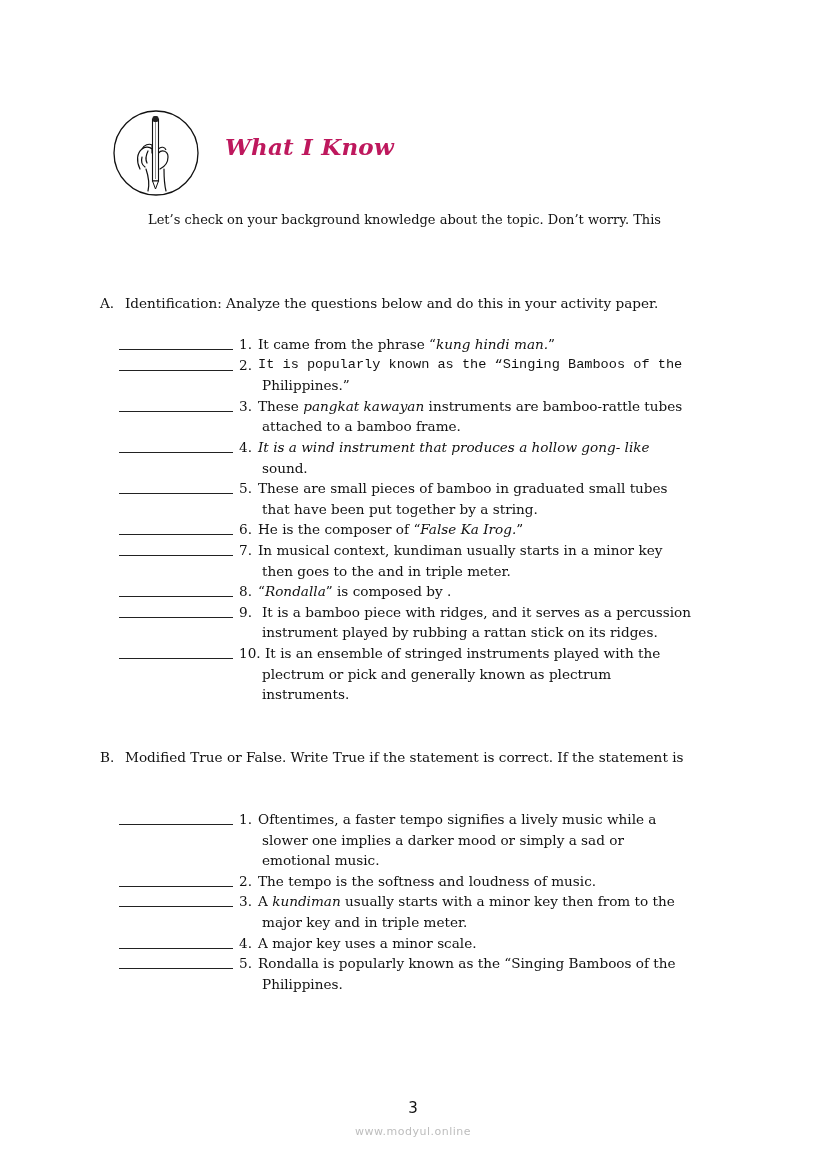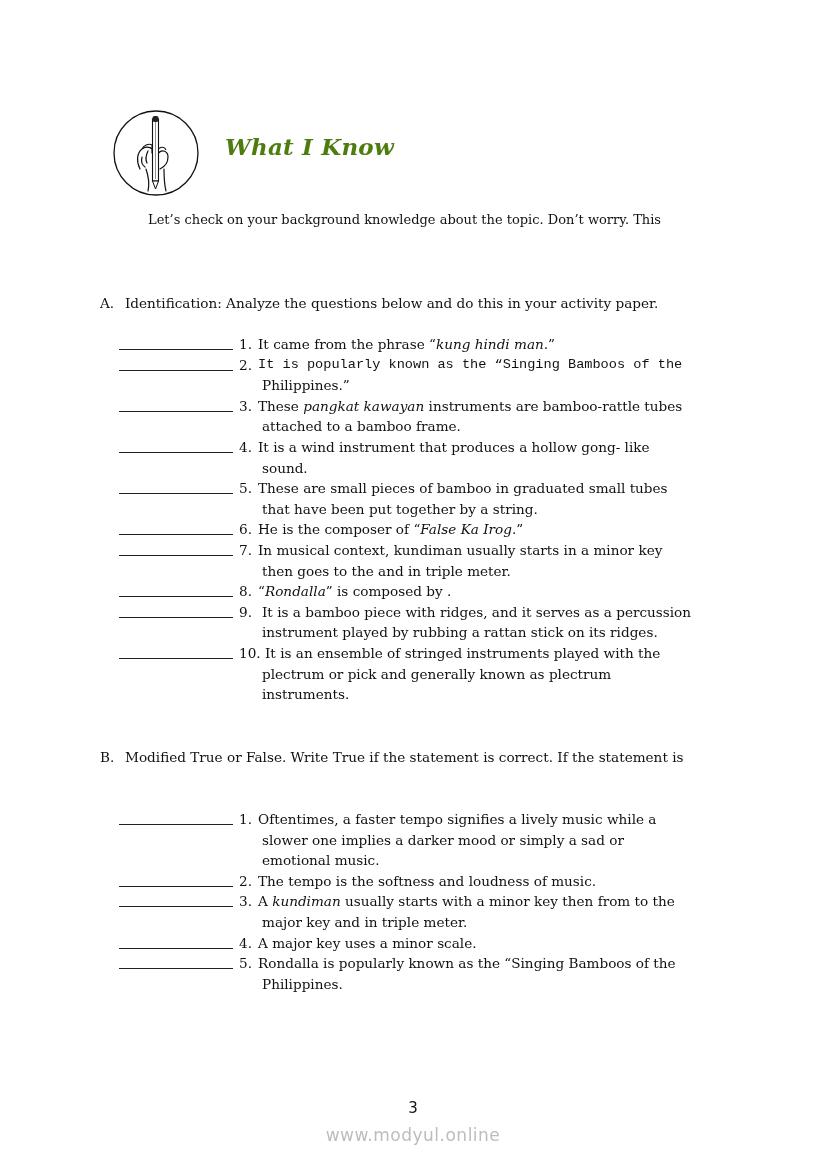--- a/index.html
+++ b/index.html
@@ -3,40 +3,40 @@
 <meta charset="utf-8">
 <style>
   html, body { margin: 0; padding: 0; background: #ffffff; }
   body { width: 826px; height: 1169px; position: relative; overflow: hidden;
          font-family: "DejaVu Serif", "Liberation Serif", serif; color: #111; }
   .page { position: absolute; left: 0; top: 0; width: 826px; height: 1169px; }
 
   .header { position: absolute; left: 112px; top: 105px; height: 95px; display: flex; align-items: center; }
   .icon-circle { width: 88px; height: 88px; }
   .title { position: absolute; left: 225px; top: 133px; font-family: "DejaVu Serif", serif;
-           font-weight: bold; font-style: italic; font-size: 23px; color: #4d7c0f; white-space: nowrap; letter-spacing: 0.2px; }
+           font-weight: bold; font-style: italic; font-size: 23px; color: #be185d; white-space: nowrap; letter-spacing: 0.2px; }
 
   .intro { position: absolute; left: 100px; top: 210px; width: 640px; font-size: 13px; line-height: 20.5px; }
   .intro .first { padding-left: 48px; }
 
   .section-head { position: absolute; left: 100px; width: 640px; font-size: 13.6px; line-height: 20.5px; }
   .section-head .letter { display: inline-block; width: 25px; }
   .section-head .cont { padding-left: 25px; }
 
   .items { position: absolute; left: 119px; width: 620px; font-size: 13.6px; line-height: 20.6px; }
   .item { position: relative; }
   .item .blank { position: absolute; left: 0; top: 15px; width: 114px; border-bottom: 1px solid #222; }
   .item .num { position: absolute; left: 120px; top: 0; white-space: nowrap; }
   .item .text { margin-left: 143px; }
   em { font-style: italic; }
 
   .footer-num { position: absolute; left: 0; width: 826px; top: 1099px; text-align: center;
                 font-family: "DejaVu Sans", sans-serif; font-size: 15px; color: #111; }
   .footer-url { position: absolute; left: 0; width: 826px; top: 1125px; text-align: center;
-                font-family: "DejaVu Sans", sans-serif; font-size: 17px; color: #bdbdbd; letter-spacing: 0.5px; }
+                font-family: "DejaVu Sans", sans-serif; font-size: 11px; color: #bdbdbd; letter-spacing: 0.5px; }
 </style>
 </head>
 <body>
 
 <div class="page">
 
   <div class="header">
     <svg class="icon-circle" viewBox="0 0 88 88">
       <circle cx="44" cy="44" r="42" fill="#fff" stroke="#111" stroke-width="1.3"></circle>
 
@@ -75,21 +75,21 @@
     </div>
     <div class="item">
       <span class="blank"></span>
       <span class="num">3.</span>
       <div class="text" style="margin-left:139px;"><span>These </span><em>pangkat kawayan</em><span> instruments are bamboo-rattle tubes</span></div>
       <div class="text">attached to a bamboo frame.</div>
     </div>
     <div class="item">
       <span class="blank"></span>
       <span class="num">4.</span>
-      <div class="text" style="margin-left:139px;"><span>It is a wind instrument that produces a hollow gong- like</span></div>
+      <div class="text" style="margin-left:139px;font-style:italic;"><span>It is a wind instrument that produces a hollow gong- like</span></div>
       <div class="text">sound.</div>
     </div>
     <div class="item">
       <span class="blank"></span>
       <span class="num">5.</span>
       <div class="text" style="margin-left:139px;"><span>These are small pieces of bamboo in graduated small tubes</span></div>
       <div class="text">that have been put together by a string.</div>
     </div>
     <div class="item">
       <span class="blank"></span>

